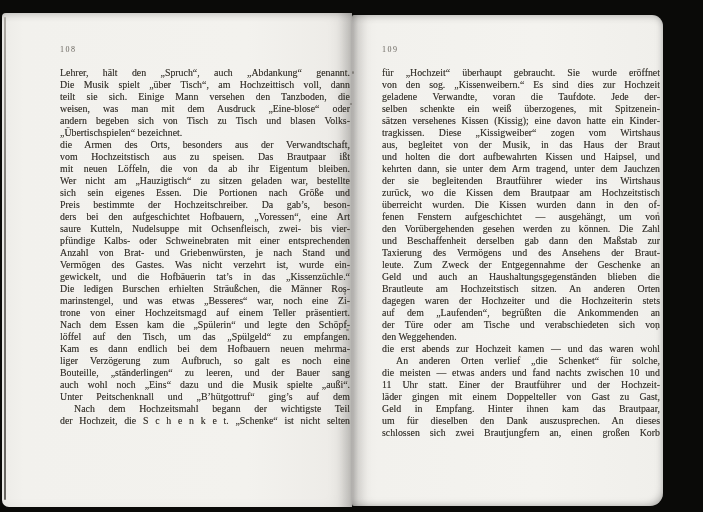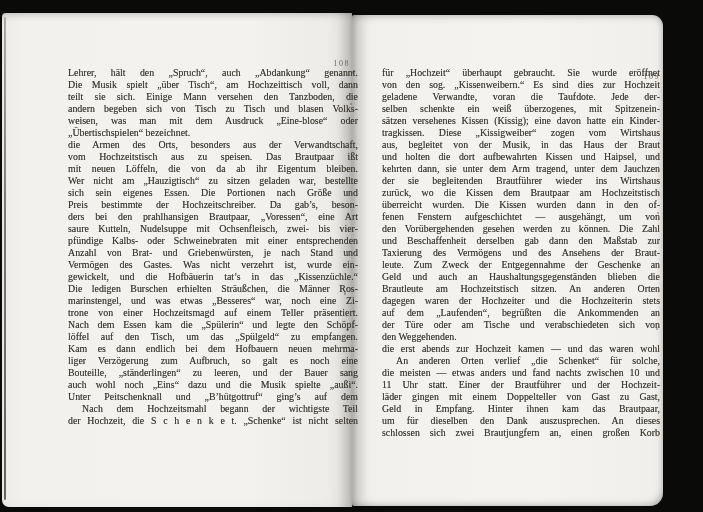--- a/index.html
+++ b/index.html
@@ -28,29 +28,29 @@
     background:linear-gradient(#9a968f,#55524c 40%,#3c3934 90%);
     opacity:.75;border-radius:1px;
   }
   .gutter-shadow{
     position:absolute;left:338px;top:13px;width:30px;height:494px;
     background:linear-gradient(90deg,rgba(0,0,0,0) 0%,rgba(0,0,0,.08) 40%,rgba(0,0,0,.15) 50%,rgba(0,0,0,.05) 68%,rgba(0,0,0,0) 100%);
     pointer-events:none;
   }
 
   .page-number{
-    position:absolute;top:59px;height:10px;
+    position:absolute;top:45px;height:10px;
     font-size:8px;line-height:10px;letter-spacing:1.5px;
-    color:var(--pagenum,#6a665f);text-align:right;
+    color:var(--pagenum,#6a665f);text-align:left;
   }
   .page-number-left{left:60px;width:290px;}
-  .page-number-right{left:382px;width:278px;margin-top:13px;}
+  .page-number-right{left:382px;width:278px;}
 
   .text-block{position:absolute;top:67px;}
-  .text-block-left{left:68px;width:290px;}
+  .text-block-left{left:60px;width:290px;}
   .text-block-right{left:382px;width:278px;}
 
   .text-line{
     height:12px;line-height:12px;font-size:9.9px;
     color:var(--ink,#3a362f);
     text-align:justify;text-align-last:justify;
     white-space:nowrap;overflow:hidden;
     text-shadow:0 0 .45px rgba(46,42,36,.55);
   }
   .text-line.indent{text-indent:14px;}
@@ -69,30 +69,30 @@
   <div class="spine-line"></div>
   <div class="gutter-shadow"></div>
 
   <div class="page-number page-number-left">108</div>
   <div class="page-number page-number-right">109</div>
 
   <div class="text-block text-block-left">
       <div class="text-line">Lehrer, hält den „Spruch“, auch „Abdankung“ genannt.</div>
       <div class="text-line">Die Musik spielt „über Tisch“, am Hochzeittisch voll, dann</div>
       <div class="text-line">teilt sie sich. Einige Mann versehen den Tanzboden, die</div>
+      <div class="text-line">weisen, was man mit dem Ausdruck „Eine-blose“ oder</div>
       <div class="text-line">andern begeben sich von Tisch zu Tisch und blasen Volks-</div>
-      <div class="text-line">weisen, was man mit dem Ausdruck „Eine-blose“ oder</div>
       <div class="text-line para-end">„Übertischspielen“ bezeichnet.</div>
       <div class="text-line">die Armen des Orts, besonders aus der Verwandtschaft,</div>
       <div class="text-line">vom Hochzeitstisch aus zu speisen. Das Brautpaar ißt</div>
       <div class="text-line">mit neuen Löffeln, die von da ab ihr Eigentum bleiben.</div>
       <div class="text-line">Wer nicht am „Hauzigtisch“ zu sitzen geladen war, bestellte</div>
       <div class="text-line">sich sein eigenes Essen. Die Portionen nach Größe und</div>
       <div class="text-line">Preis bestimmte der Hochzeitschreiber. Da gab’s, beson-</div>
-      <div class="text-line">ders bei den prahlhansigen Brautpaar, „Voressen“, eine Art</div>
+      <div class="text-line">ders bei den aufgeschichtet Hofbauern, „Voressen“, eine Art</div>
       <div class="text-line">saure Kutteln, Nudelsuppe mit Ochsenfleisch, zwei- bis vier-</div>
       <div class="text-line">pfündige Kalbs- oder Schweinebraten mit einer entsprechenden</div>
       <div class="text-line">Anzahl von Brat- und Griebenwürsten, je nach Stand und</div>
       <div class="text-line">Vermögen des Gastes. Was nicht verzehrt ist, wurde ein-</div>
       <div class="text-line">gewickelt, und die Hofbäuerin tat’s in das „Kissenzüchle.“</div>
       <div class="text-line">Die ledigen Burschen erhielten Sträußchen, die Männer Ros-</div>
       <div class="text-line">marinstengel, und was etwas „Besseres“ war, noch eine Zi-</div>
       <div class="text-line">trone von einer Hochzeitsmagd auf einem Teller präsentiert.</div>
       <div class="text-line">Nach dem Essen kam die „Spülerin“ und legte den Schöpf-</div>
       <div class="text-line">löffel auf den Tisch, um das „Spülgeld“ zu empfangen.</div>

